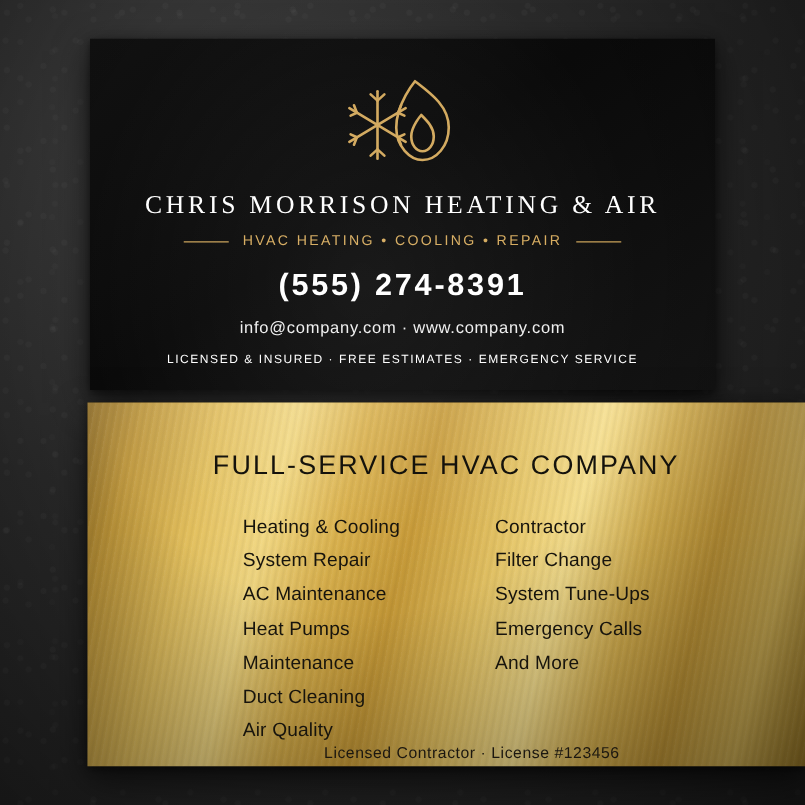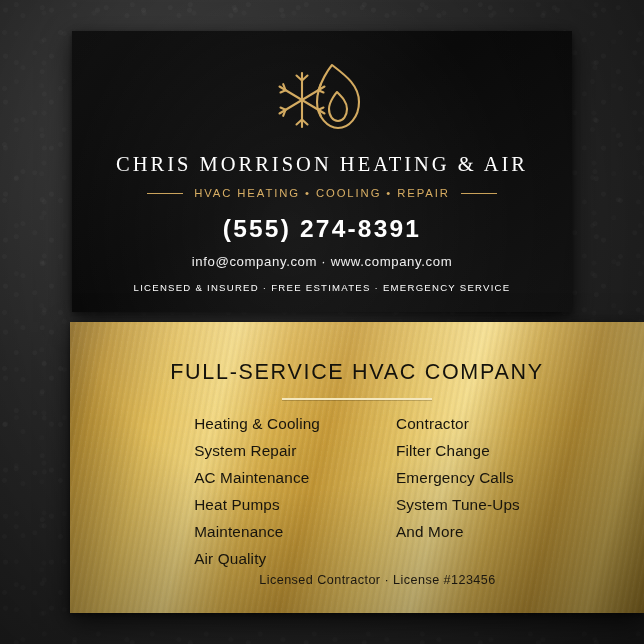--- a/index.html
+++ b/index.html
@@ -277,27 +277,28 @@
       <div class="back-title">FULL-SERVICE HVAC COMPANY</div>
       <div class="back-rule"></div>
 
       <div class="services">
         <div class="svc-col">
           <div class="svc-item">Heating &amp; Cooling</div>
           <div class="svc-item">System Repair</div>
           <div class="svc-item">AC Maintenance</div>
           <div class="svc-item">Heat Pumps</div>
           <div class="svc-item">Maintenance</div>
+          <div class="svc-item">Duct Cleaning</div>
           <div class="svc-item">Air Quality</div>
         </div>
         <div class="svc-col">
           <div class="svc-item">Contractor</div>
           <div class="svc-item">Filter Change</div>
+          <div class="svc-item">System Tune-Ups</div>
           <div class="svc-item">Emergency Calls</div>
-          <div class="svc-item">System Tune-Ups</div>
           <div class="svc-item">And More</div>
         </div>
       </div>
 
       <div class="license">Licensed Contractor · License #123456</div>
     </div>
   </div>
 
   <div id="vignette"></div>
 </div>

